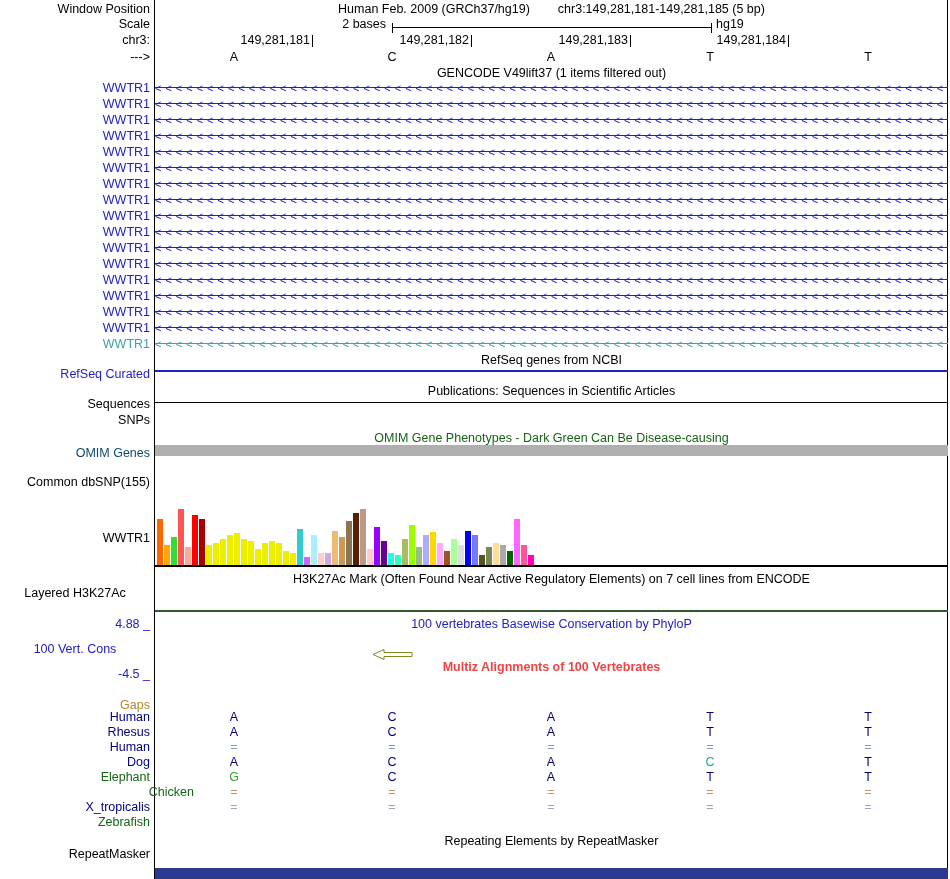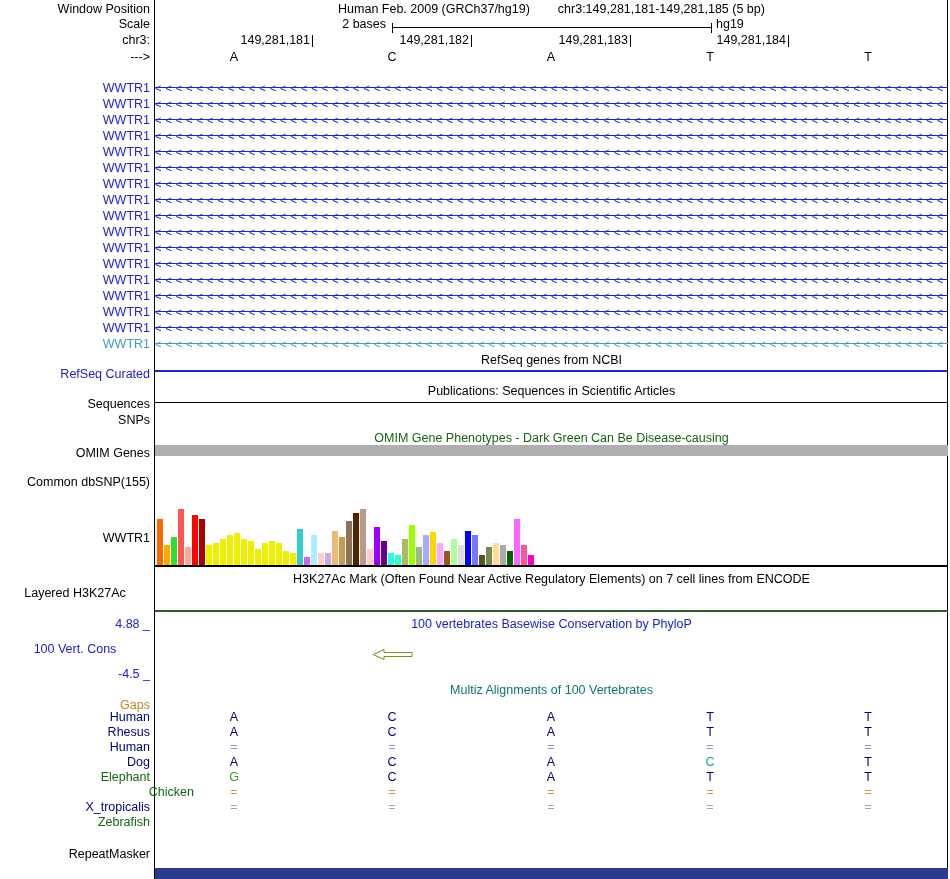--- a/index.html
+++ b/index.html
@@ -55,20 +55,21 @@
   <span class="rnum" style="left:636px;top:33px;width:150px">149,281,184</span>
   <div class="tick" style="left:788px;top:35px"></div>
 
   <div class="lbl" style="top:50px">---&gt;</div>
   <span class="basecell" style="left:234px;top:50px">A</span>
   <span class="basecell" style="left:392px;top:50px">C</span>
   <span class="basecell" style="left:551px;top:50px">A</span>
   <span class="basecell" style="left:710px;top:50px">T</span>
   <span class="basecell" style="left:868px;top:50px">T</span>
 
+  <div class="title" style="top:66px">GENCODE V49lift37 (1 items filtered out)</div>
   <div id="gencode-rows">
       <span class="lbl glbl" style="top: 80px; color: rgb(32, 33, 198);">WWTR1</span>
       <div class="arrowline" style="top: 80px; color: rgb(32, 33, 198);">&lt;&lt;&lt;&lt;&lt;&lt;&lt;&lt;&lt;&lt;&lt;&lt;&lt;&lt;&lt;&lt;&lt;&lt;&lt;&lt;&lt;&lt;&lt;&lt;&lt;&lt;&lt;&lt;&lt;&lt;&lt;&lt;&lt;&lt;&lt;&lt;&lt;&lt;&lt;&lt;&lt;&lt;&lt;&lt;&lt;&lt;&lt;&lt;&lt;&lt;&lt;&lt;&lt;&lt;&lt;&lt;&lt;&lt;&lt;&lt;&lt;&lt;&lt;&lt;&lt;&lt;&lt;&lt;&lt;&lt;&lt;&lt;&lt;&lt;&lt;&lt;&lt;&lt;&lt;&lt;&lt;&lt;&lt;&lt;&lt;&lt;&lt;&lt;&lt;&lt;&lt;&lt;&lt;&lt;&lt;&lt;&lt;&lt;&lt;&lt;&lt;&lt;&lt;&lt;&lt;&lt;&lt;&lt;&lt;&lt;&lt;&lt;&lt;&lt;&lt;&lt;&lt;&lt;&lt;&lt;&lt;&lt;&lt;&lt;&lt;&lt;&lt;&lt;&lt;&lt;</div>
       <span class="lbl glbl" style="top: 96px; color: rgb(32, 33, 198);">WWTR1</span>
       <div class="arrowline" style="top: 96px; color: rgb(32, 33, 198);">&lt;&lt;&lt;&lt;&lt;&lt;&lt;&lt;&lt;&lt;&lt;&lt;&lt;&lt;&lt;&lt;&lt;&lt;&lt;&lt;&lt;&lt;&lt;&lt;&lt;&lt;&lt;&lt;&lt;&lt;&lt;&lt;&lt;&lt;&lt;&lt;&lt;&lt;&lt;&lt;&lt;&lt;&lt;&lt;&lt;&lt;&lt;&lt;&lt;&lt;&lt;&lt;&lt;&lt;&lt;&lt;&lt;&lt;&lt;&lt;&lt;&lt;&lt;&lt;&lt;&lt;&lt;&lt;&lt;&lt;&lt;&lt;&lt;&lt;&lt;&lt;&lt;&lt;&lt;&lt;&lt;&lt;&lt;&lt;&lt;&lt;&lt;&lt;&lt;&lt;&lt;&lt;&lt;&lt;&lt;&lt;&lt;&lt;&lt;&lt;&lt;&lt;&lt;&lt;&lt;&lt;&lt;&lt;&lt;&lt;&lt;&lt;&lt;&lt;&lt;&lt;&lt;&lt;&lt;&lt;&lt;&lt;&lt;&lt;&lt;&lt;&lt;&lt;&lt;&lt;</div>
       <span class="lbl glbl" style="top: 112px; color: rgb(32, 33, 198);">WWTR1</span>
       <div class="arrowline" style="top: 112px; color: rgb(32, 33, 198);">&lt;&lt;&lt;&lt;&lt;&lt;&lt;&lt;&lt;&lt;&lt;&lt;&lt;&lt;&lt;&lt;&lt;&lt;&lt;&lt;&lt;&lt;&lt;&lt;&lt;&lt;&lt;&lt;&lt;&lt;&lt;&lt;&lt;&lt;&lt;&lt;&lt;&lt;&lt;&lt;&lt;&lt;&lt;&lt;&lt;&lt;&lt;&lt;&lt;&lt;&lt;&lt;&lt;&lt;&lt;&lt;&lt;&lt;&lt;&lt;&lt;&lt;&lt;&lt;&lt;&lt;&lt;&lt;&lt;&lt;&lt;&lt;&lt;&lt;&lt;&lt;&lt;&lt;&lt;&lt;&lt;&lt;&lt;&lt;&lt;&lt;&lt;&lt;&lt;&lt;&lt;&lt;&lt;&lt;&lt;&lt;&lt;&lt;&lt;&lt;&lt;&lt;&lt;&lt;&lt;&lt;&lt;&lt;&lt;&lt;&lt;&lt;&lt;&lt;&lt;&lt;&lt;&lt;&lt;&lt;&lt;&lt;&lt;&lt;&lt;&lt;&lt;&lt;&lt;&lt;</div>
       <span class="lbl glbl" style="top: 128px; color: rgb(32, 33, 198);">WWTR1</span>
       <div class="arrowline" style="top: 128px; color: rgb(32, 33, 198);">&lt;&lt;&lt;&lt;&lt;&lt;&lt;&lt;&lt;&lt;&lt;&lt;&lt;&lt;&lt;&lt;&lt;&lt;&lt;&lt;&lt;&lt;&lt;&lt;&lt;&lt;&lt;&lt;&lt;&lt;&lt;&lt;&lt;&lt;&lt;&lt;&lt;&lt;&lt;&lt;&lt;&lt;&lt;&lt;&lt;&lt;&lt;&lt;&lt;&lt;&lt;&lt;&lt;&lt;&lt;&lt;&lt;&lt;&lt;&lt;&lt;&lt;&lt;&lt;&lt;&lt;&lt;&lt;&lt;&lt;&lt;&lt;&lt;&lt;&lt;&lt;&lt;&lt;&lt;&lt;&lt;&lt;&lt;&lt;&lt;&lt;&lt;&lt;&lt;&lt;&lt;&lt;&lt;&lt;&lt;&lt;&lt;&lt;&lt;&lt;&lt;&lt;&lt;&lt;&lt;&lt;&lt;&lt;&lt;&lt;&lt;&lt;&lt;&lt;&lt;&lt;&lt;&lt;&lt;&lt;&lt;&lt;&lt;&lt;&lt;&lt;&lt;&lt;&lt;&lt;</div>
       <span class="lbl glbl" style="top: 144px; color: rgb(32, 33, 198);">WWTR1</span>
@@ -102,21 +103,21 @@
   <div class="title" style="top:353px">RefSeq genes from NCBI</div>
   <div class="lbl" style="top: 367px; color: rgb(32, 33, 198);">RefSeq Curated</div>
   <div class="hline" style="top: 370px; height: 2px; background: rgb(32, 33, 198);"></div>
 
   <div class="title" style="top:384px">Publications: Sequences in Scientific Articles</div>
   <div class="lbl" style="top:397px">Sequences</div>
   <div class="hline" style="top:402px;height:1px;background:#000"></div>
   <div class="lbl" style="top:413px">SNPs</div>
 
   <div class="title" style="top: 431px; color: rgb(21, 100, 21);">OMIM Gene Phenotypes - Dark Green Can Be Disease-causing</div>
-  <div class="lbl" style="top: 446px; color: #000000;">OMIM Genes</div>
+  <div class="lbl" style="top: 446px; color: #0c4a6e;">OMIM Genes</div>
   <div class="hline" style="top: 445px; height: 11px; background: rgb(175, 175, 175);"></div>
 
   <div class="lbl" style="top:475px">Common dbSNP(155)</div>
 
   <div class="lbl" style="top:531px">WWTR1</div>
   <div id="gtex-bars">
       <div class="gtex-bar" style="height: 46px; background: rgb(255, 102, 0);"></div>
       <div class="gtex-bar" style="height: 20px; background: rgb(255, 170, 0);"></div>
       <div class="gtex-bar" style="height: 28px; background: rgb(51, 221, 51);"></div>
       <div class="gtex-bar" style="height: 56px; background: rgb(255, 85, 85);"></div>
@@ -180,21 +181,21 @@
   <div class="lbl" style="top: 617px; color: rgb(32, 33, 198);">4.88 _</div>
   <div class="title" style="top: 617px; color: rgb(32, 33, 198);">100 vertebrates Basewise Conservation by PhyloP</div>
   <div class="lbl center" style="top: 642px; color: rgb(32, 33, 198);">100 Vert. Cons</div>
   <div class="consarrow" style="color: rgb(122, 139, 33);">
     <svg width="46" height="13">
       <polygon points="44,4.5 16,4.5 16,1.5 5,6.5 16,11.5 16,8.5 44,8.5" fill="none" stroke="currentColor" stroke-width="1"></polygon>
     </svg>
   </div>
   <div class="lbl" style="top: 667px; color: rgb(32, 33, 198);">-4.5 _</div>
 
-  <div class="title" style="top: 683px; color: #0f766e;">Multiz Alignments of 100 Vertebrates</div>
+  <div class="title" style="top: 660px; color: #ef4444; font-weight: bold;">Multiz Alignments of 100 Vertebrates</div>
   <div class="lbl" style="top: 698px; color: rgb(184, 134, 43);">Gaps</div>
   <div id="multiz-rows">
       <span class="lbl" style="top: 710px; color: rgb(0, 0, 128);">Human</span>
       <span class="mcell" style="left: 234px; top: 710px; color: rgb(0, 0, 128);">A</span>
       <span class="mcell" style="left: 392px; top: 710px; color: rgb(0, 0, 128);">C</span>
       <span class="mcell" style="left: 551px; top: 710px; color: rgb(0, 0, 128);">A</span>
       <span class="mcell" style="left: 710px; top: 710px; color: rgb(0, 0, 128);">T</span>
       <span class="mcell" style="left: 868px; top: 710px; color: rgb(0, 0, 128);">T</span>
       <span class="lbl" style="top: 725px; color: rgb(0, 0, 128);">Rhesus</span>
       <span class="mcell" style="left: 234px; top: 725px; color: rgb(0, 0, 128);">A</span>
@@ -228,16 +229,17 @@
       <span class="mcell" style="left: 868px; top: 785px; color: rgb(196, 152, 88);">=</span>
       <span class="lbl" style="top: 800px; color: rgb(0, 0, 128);">X_tropicalis</span>
       <span class="mcell" style="left: 234px; top: 800px; color: rgb(152, 164, 192);">=</span>
       <span class="mcell" style="left: 392px; top: 800px; color: rgb(152, 164, 192);">=</span>
       <span class="mcell" style="left: 551px; top: 800px; color: rgb(152, 164, 192);">=</span>
       <span class="mcell" style="left: 710px; top: 800px; color: rgb(152, 164, 192);">=</span>
       <span class="mcell" style="left: 868px; top: 800px; color: rgb(152, 164, 192);">=</span>
       <span class="lbl" style="top: 815px; color: rgb(21, 100, 21);">Zebrafish</span>
     </div>
 
+  <div class="title" style="top:834px">Repeating Elements by RepeatMasker</div>
   <div class="lbl" style="top:847px">RepeatMasker</div>
   <div class="hline" style="top: 868px; height: 11px; background: rgb(43, 57, 144);"></div>
 
 </div>
 
 </body></html>

